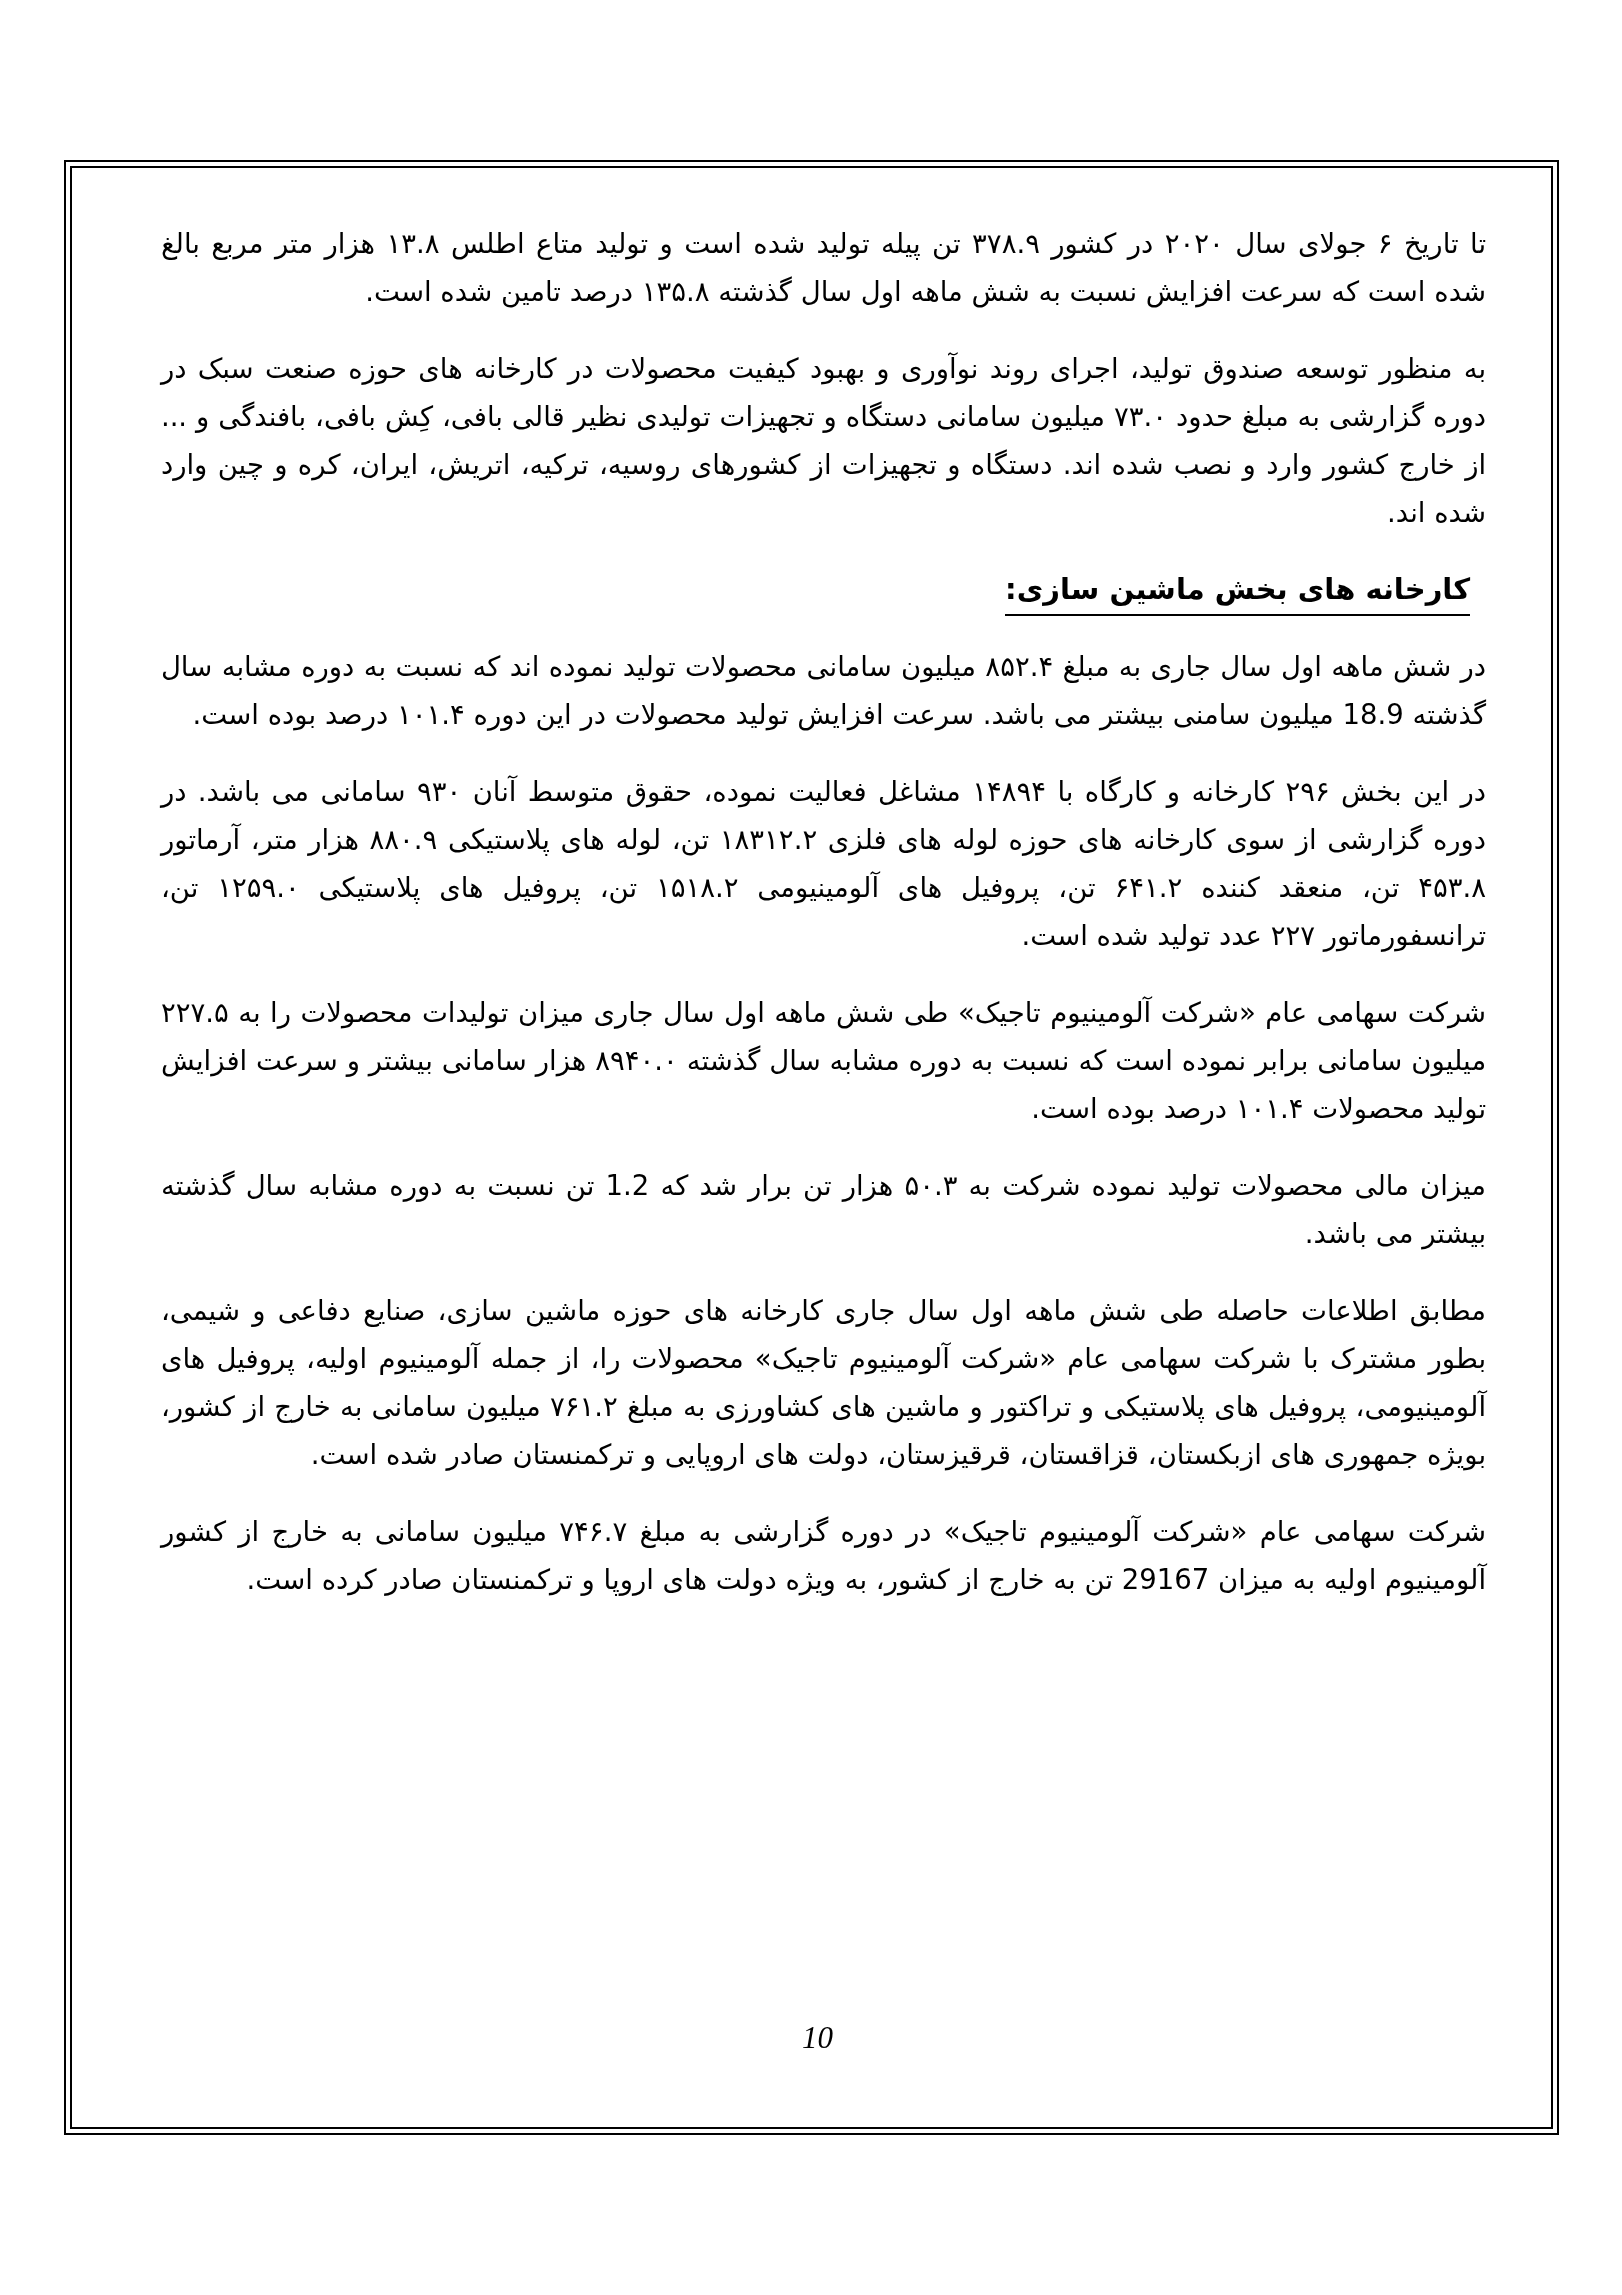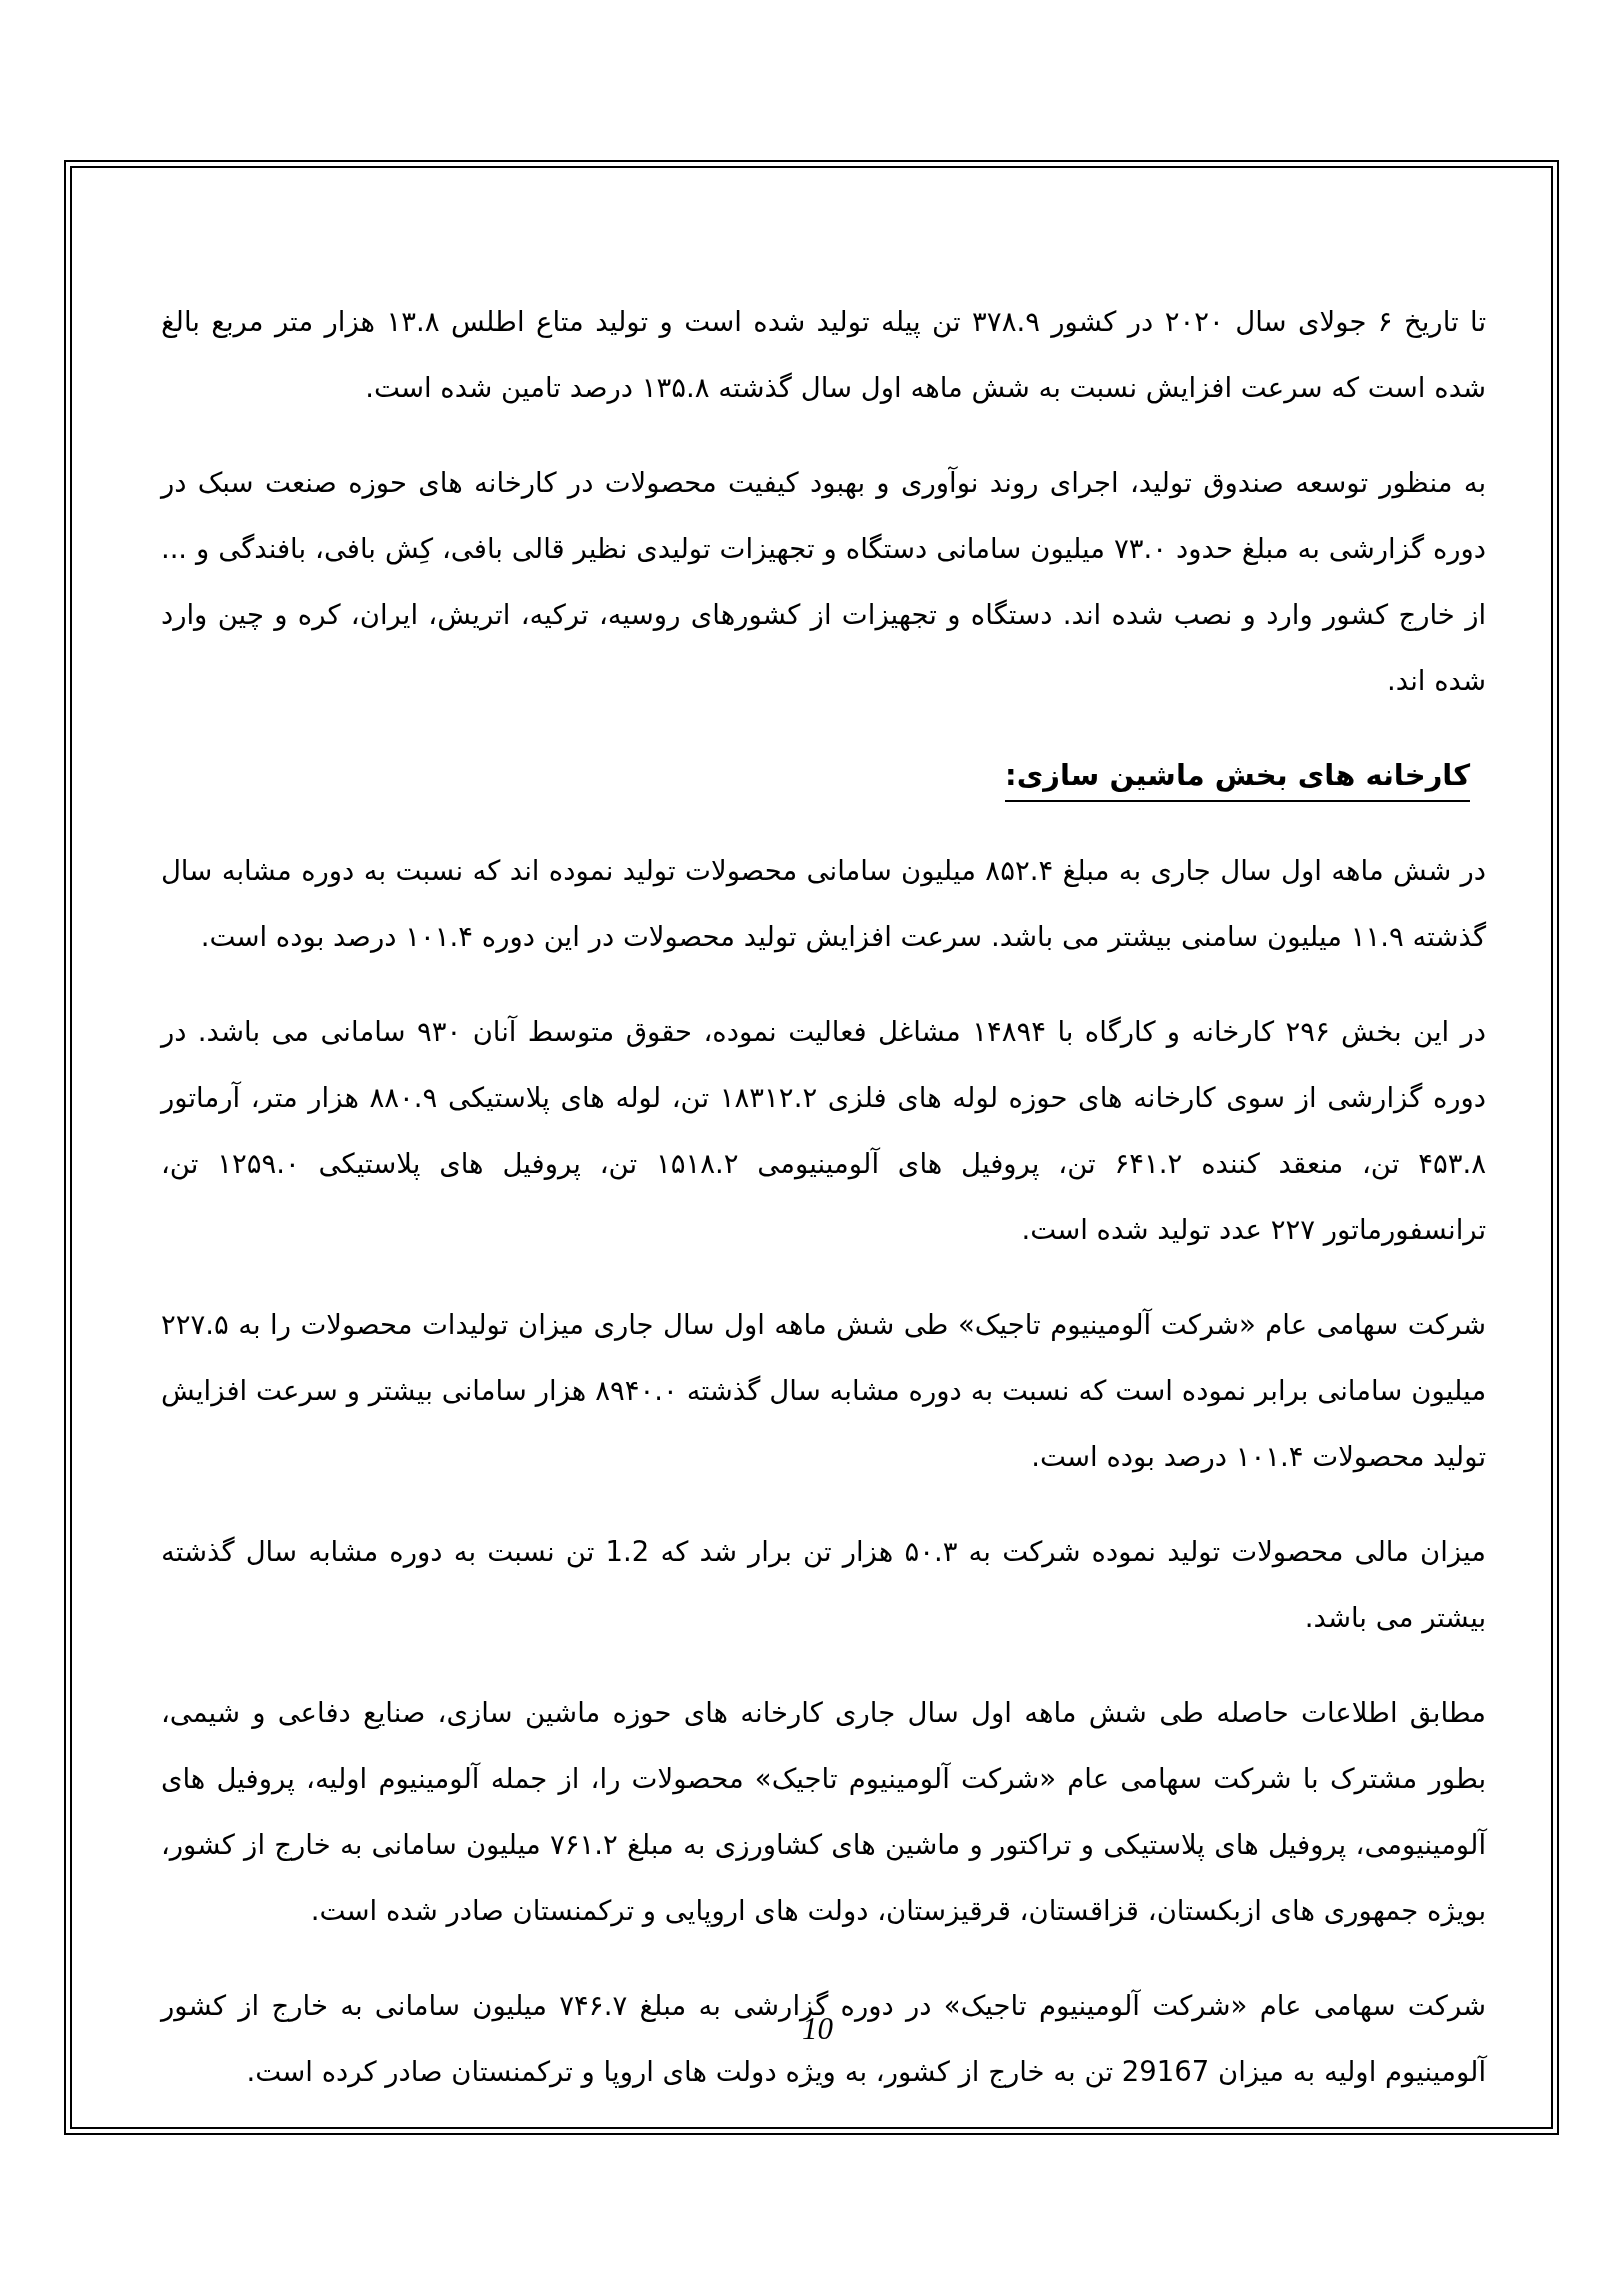--- a/index.html
+++ b/index.html
@@ -29,25 +29,25 @@
     position: relative;
     width: 100%;
     height: 100%;
     box-sizing: border-box;
     border: 2.6px solid #000;
   }
   .text-area {
     position: absolute;
     top: 0; right: 0; left: 0; bottom: 0;
     box-sizing: border-box;
-    padding: 120px 65px 0 89px;
+    padding: 51px 65px 0 89px;
     direction: rtl;
     text-align: justify;
     font-size: 27.5px;
-    line-height: 66px;
+    line-height: 48px;
     letter-spacing: 0;
   }
   .para {
     margin: 0 0 29px 0;
   }
   .section-heading {
     margin: 0 16px 29px 0;
     font-size: 29px;
     font-weight: bold;
     text-align: right;
@@ -75,21 +75,21 @@
     <div class="text-area">
 
       <p class="para">تا تاریخ ۶ جولای سال ۲۰۲۰ در کشور ۳۷۸.۹ تن پیله تولید شده است و تولید متاع اطلس ۱۳.۸ هزار متر مربع بالغ شده است که سرعت افزایش نسبت به شش ماهه اول سال گذشته ۱۳۵.۸ درصد تامین شده است.</p>
 
       <p class="para">به منظور توسعه صندوق تولید، اجرای روند نوآوری و بهبود کیفیت محصولات در کارخانه های حوزه صنعت سبک در دوره گزارشی به مبلغ حدود ۷۳.۰ میلیون سامانی دستگاه و تجهیزات تولیدی نظیر قالی بافی، کِش بافی، بافندگی و ... از خارج کشور وارد و نصب شده اند. دستگاه و تجهیزات از کشورهای روسیه، ترکیه، اتریش، ایران، کره و چین وارد شده اند.</p>
 
       <h2 class="section-heading">
         <span class="underline">کارخانه های بخش ماشین سازی:</span>
       </h2>
 
-      <p class="para">در شش ماهه اول سال جاری به مبلغ ۸۵۲.۴ میلیون سامانی محصولات تولید نموده اند که نسبت به دوره مشابه سال گذشته ۱۱.۹ میلیون سامنی بیشتر می باشد. سرعت افزایش تولید محصولات در این دوره ۱۰۱.۴ درصد بوده است.</p>
+      <p class="para">در شش ماهه اول سال جاری به مبلغ ۸۵۲.۴ میلیون سامانی محصولات تولید نموده اند که نسبت به دوره مشابه سال گذشته 18.9 میلیون سامنی بیشتر می باشد. سرعت افزایش تولید محصولات در این دوره ۱۰۱.۴ درصد بوده است.</p>
 
       <p class="para">در این بخش ۲۹۶ کارخانه و کارگاه با ۱۴۸۹۴ مشاغل فعالیت نموده، حقوق متوسط آنان ۹۳۰ سامانی می باشد. در دوره گزارشی از سوی کارخانه های حوزه لوله های فلزی ۱۸۳۱۲.۲ تن، لوله های پلاستیکی ۸۸۰.۹ هزار متر، آرماتور ۴۵۳.۸ تن، منعقد کننده ۶۴۱.۲ تن، پروفیل های آلومینیومی ۱۵۱۸.۲ تن، پروفیل های پلاستیکی ۱۲۵۹.۰ تن، ترانسفورماتور ۲۲۷ عدد تولید شده است.</p>
 
       <p class="para">شرکت سهامی عام «شرکت آلومینیوم تاجیک» طی شش ماهه اول سال جاری میزان تولیدات محصولات را به ۲۲۷.۵ میلیون سامانی برابر نموده است که نسبت به دوره مشابه سال گذشته ۸۹۴۰.۰ هزار سامانی بیشتر و سرعت افزایش تولید محصولات ۱۰۱.۴ درصد بوده است.</p>
 
       <p class="para">میزان مالی محصولات تولید نموده شرکت به ۵۰.۳ هزار تن برار شد که 1.2 تن نسبت به دوره مشابه سال گذشته بیشتر می باشد.</p>
 
       <p class="para">مطابق اطلاعات حاصله طی شش ماهه اول سال جاری کارخانه های حوزه ماشین سازی، صنایع دفاعی و شیمی، بطور مشترک با شرکت سهامی عام «شرکت آلومینیوم تاجیک» محصولات را، از جمله آلومینیوم اولیه، پروفیل های آلومینیومی، پروفیل های پلاستیکی و تراکتور و ماشین های کشاورزی به مبلغ ۷۶۱.۲ میلیون سامانی به خارج از کشور، بویژه جمهوری های ازبکستان، قزاقستان، قرقیزستان، دولت های اروپایی و ترکمنستان صادر شده است.</p>
 
       <p class="para">شرکت سهامی عام «شرکت آلومینیوم تاجیک» در دوره گزارشی به مبلغ ۷۴۶.۷ میلیون سامانی به خارج از کشور آلومینیوم اولیه به میزان 29167 تن به خارج از کشور، به ویژه دولت های اروپا و ترکمنستان صادر کرده است.</p>

